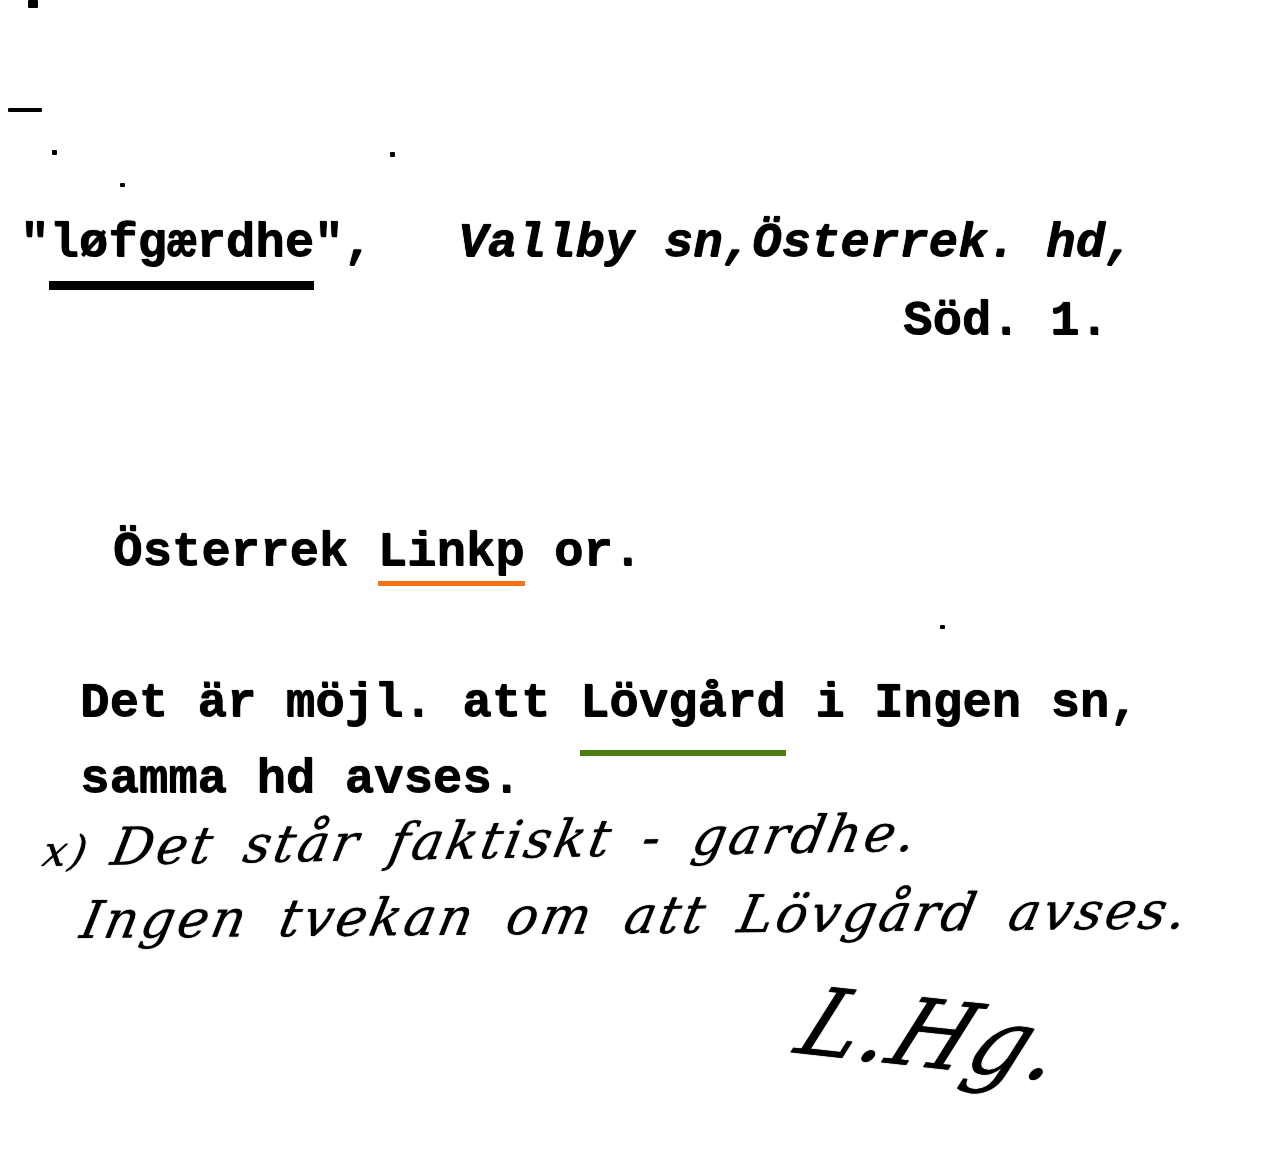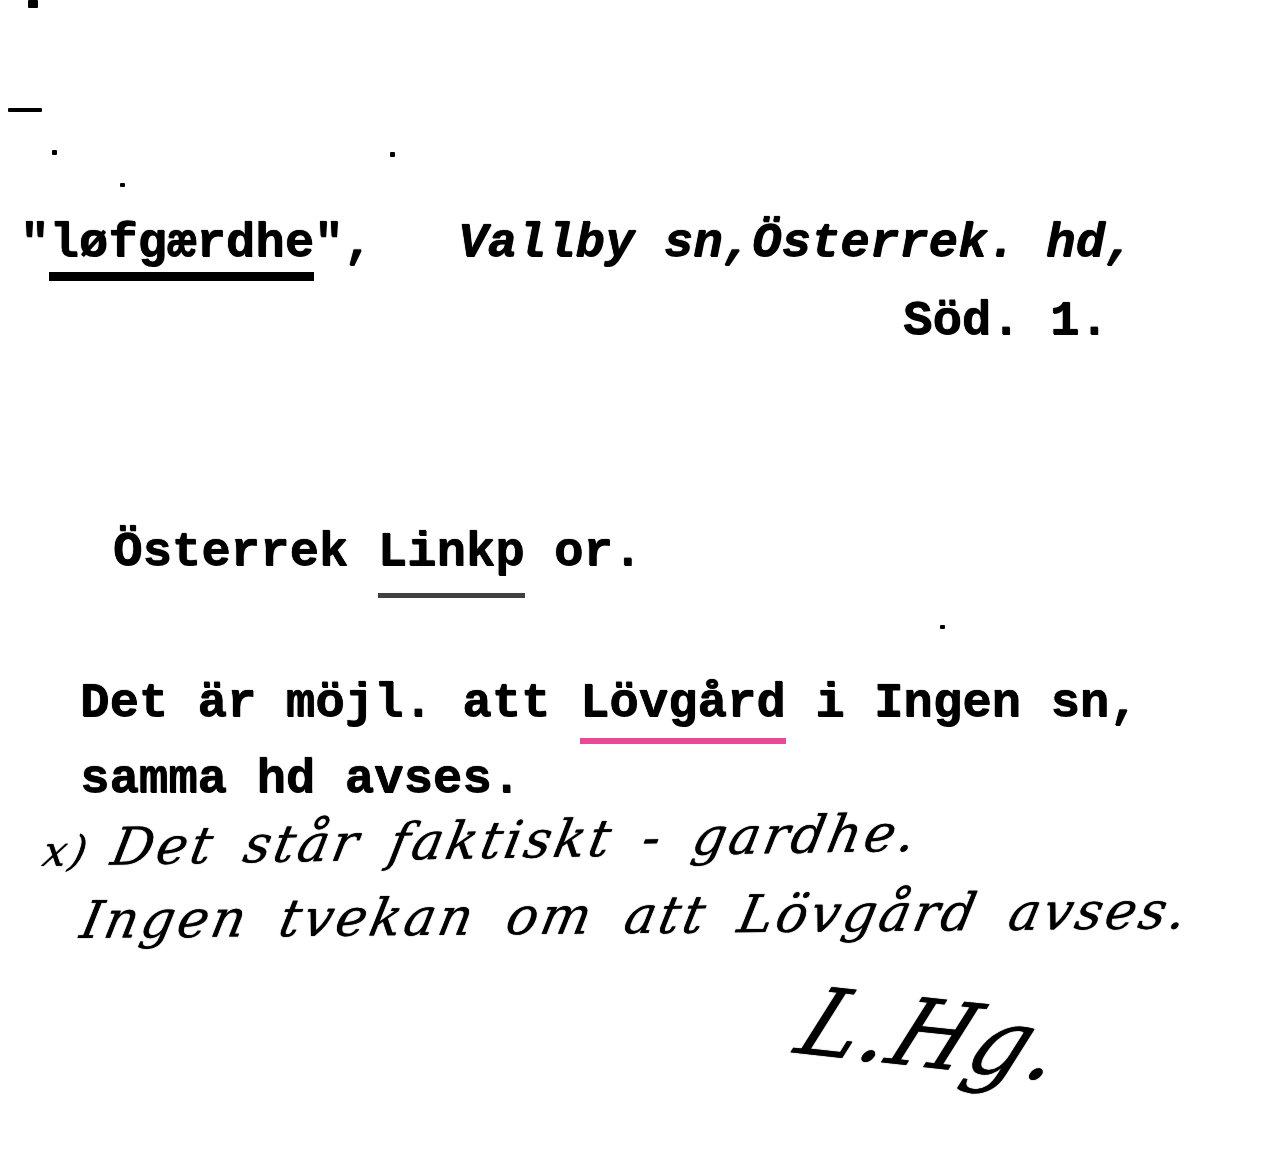--- a/index.html
+++ b/index.html
@@ -16,23 +16,23 @@
     position: absolute;
     white-space: pre;
     font-family: "Liberation Mono", "DejaVu Sans Mono", monospace;
     font-size: 49px;
     font-weight: bold;
     line-height: 1.05;
     letter-spacing: 0;
     color: #000;
     text-shadow: 0 0 1px #000, 0.5px 0.5px 0 #000;
   }
-  .u-heavy { border-bottom: 9px solid #000; padding-bottom: 1px; }
-  .u-med   { border-bottom: 6px solid #ec4899; padding-bottom: 7px; }
-  .u-thin  { border-bottom: 5px solid #404040; padding-bottom: 13px; }
+  .u-heavy { border-bottom: 9px solid #000; padding-bottom: 10px; }
+  .u-med   { border-bottom: 6px solid #4d7c0f; padding-bottom: 19px; }
+  .u-thin  { border-bottom: 5px solid #f97316; padding-bottom: 1px; }
   .sup {
     font-size: 30px;
     position: relative;
     top: -27px;
   }
   
   .hand {
     position: absolute;
     white-space: pre;
     font-family: "DejaVu Serif", serif;

